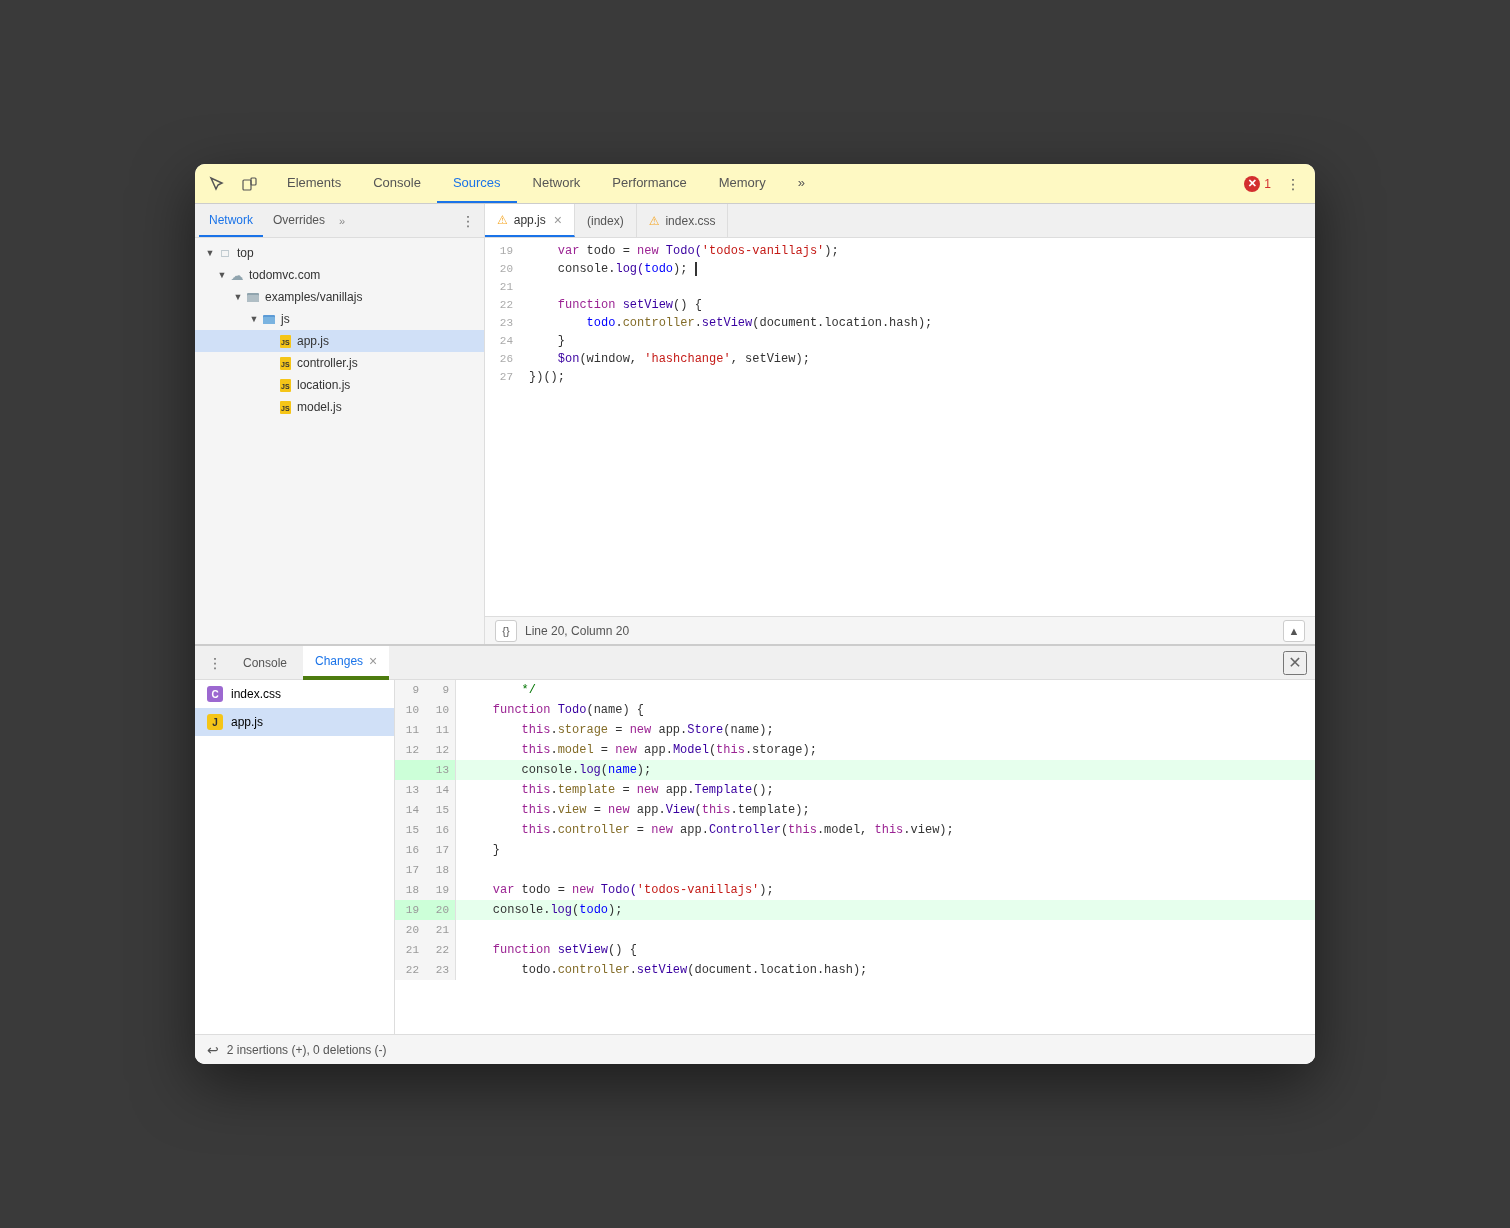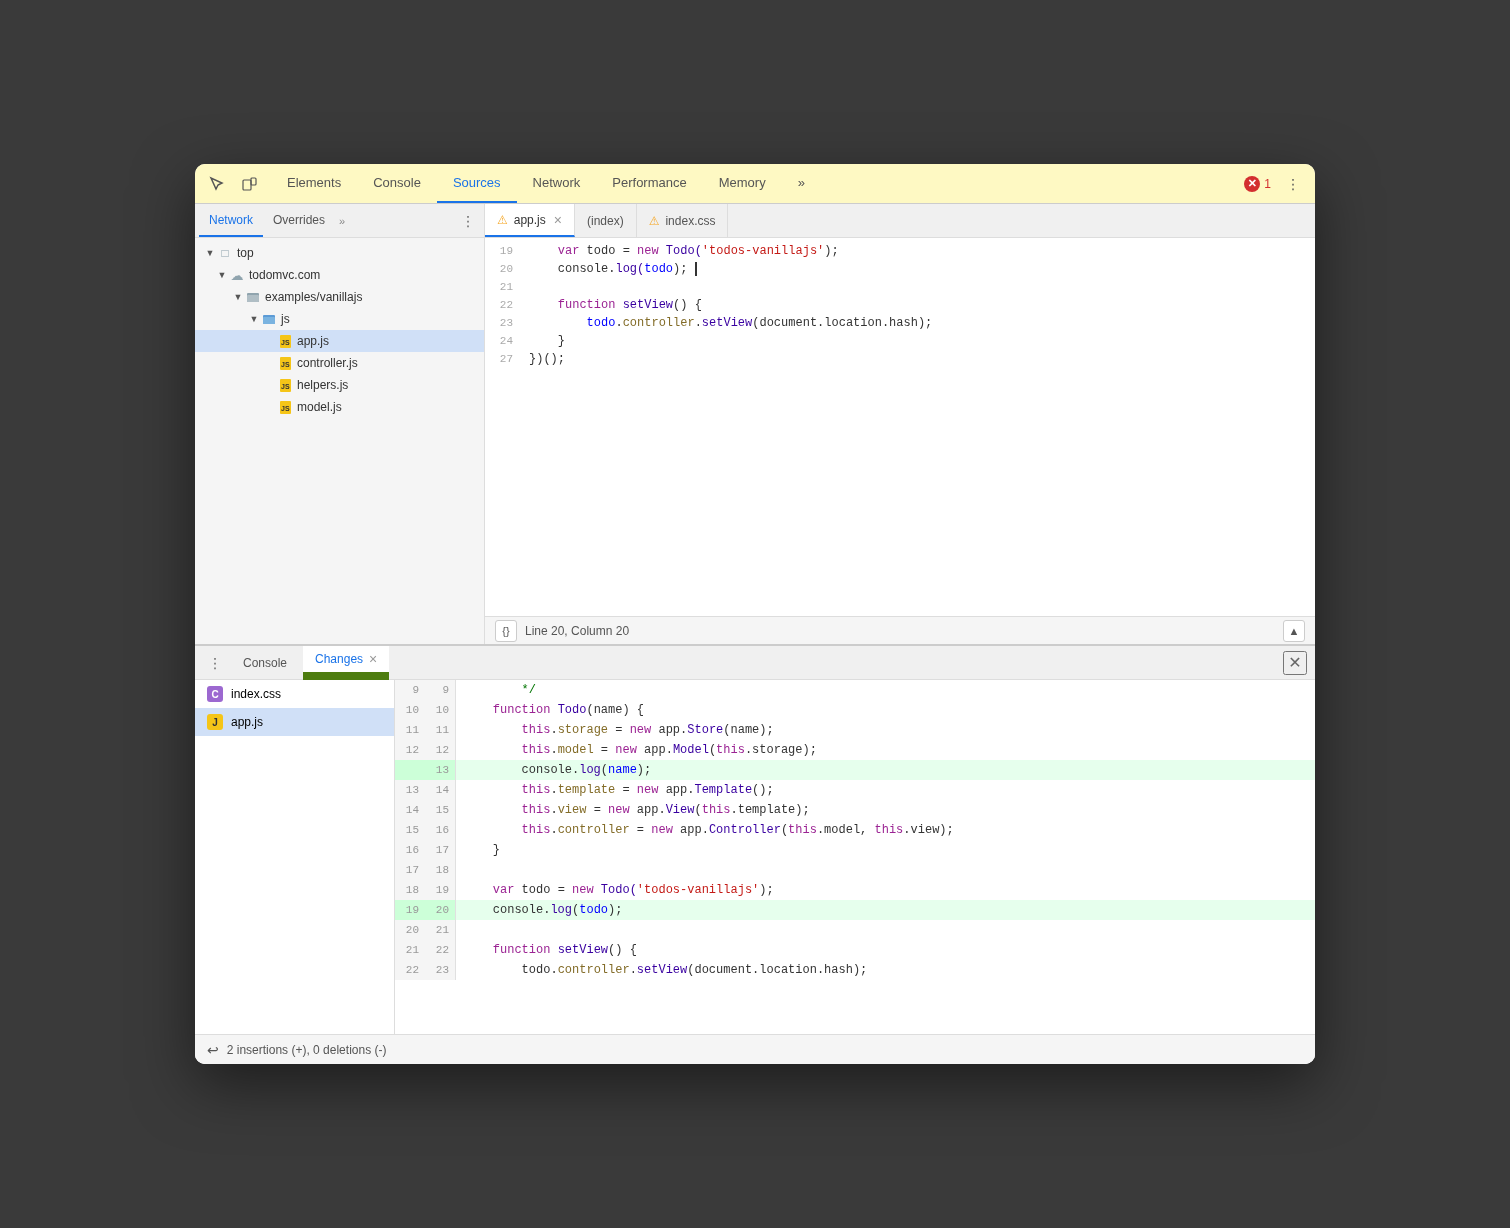--- a/index.html
+++ b/index.html
@@ -371,21 +371,21 @@
       display: flex;
       align-items: center;
       padding: 0 12px;
       height: 34px;
       font-size: 12px;
       color: #555;
       cursor: pointer;
     }
     .bottom-tab.active {
       background: #fff;
-      border-bottom: 8px solid #4d7c0f;
+      border-bottom: 4px solid #4d7c0f;
       color: #1a73e8;
     }
     .bottom-close-btn {
       margin-left: auto;
       font-size: 16px;
       color: #666;
       cursor: pointer;
       width: 24px;
       height: 24px;
       display: flex;
@@ -615,21 +615,21 @@
           </div>
 
           <div class="tree-item tree-indent-4">
             <div class="tree-arrow leaf"></div>
             <div class="tree-icon file-icon-js">
               <svg width="13" height="15" viewBox="0 0 13 15" fill="none">
                   <rect x="1" y="1" width="11" height="13" rx="1" fill="#f5c518"></rect>
                   <text x="2" y="11" font-size="7" fill="#333" font-weight="bold">JS</text>
                 </svg>
             </div>
-            <span class="tree-label">helpers.js</span>
+            <span class="tree-label">location.js</span>
           </div>
 
           <div class="tree-item tree-indent-4">
             <div class="tree-arrow leaf"></div>
             <div class="tree-icon file-icon-js">
               <svg width="13" height="15" viewBox="0 0 13 15" fill="none">
                   <rect x="1" y="1" width="11" height="13" rx="1" fill="#f5c518"></rect>
                   <text x="2" y="11" font-size="7" fill="#333" font-weight="bold">JS</text>
                 </svg>
             </div>
@@ -682,20 +682,24 @@
               <div class="line-number">23</div>
               <div class="line-content">        <span class="var-c">todo</span>.<span class="prop">controller</span>.<span class="fn">setView</span>(document.location.hash);</div>
             </div>
 
             <div class="code-line">
               <div class="line-number">24</div>
               <div class="line-content">    }</div>
             </div>
 
 
+            <div class="code-line">
+              <div class="line-number">26</div>
+              <div class="line-content">    <span class="fn">$on</span>(window, <span class="str">'hashchange'</span>, setView);</div>
+            </div>
 
             <div class="code-line">
               <div class="line-number">27</div>
               <div class="line-content">})();</div>
             </div>
 
           </div>
         </div>
 
         <div class="editor-status-bar">

